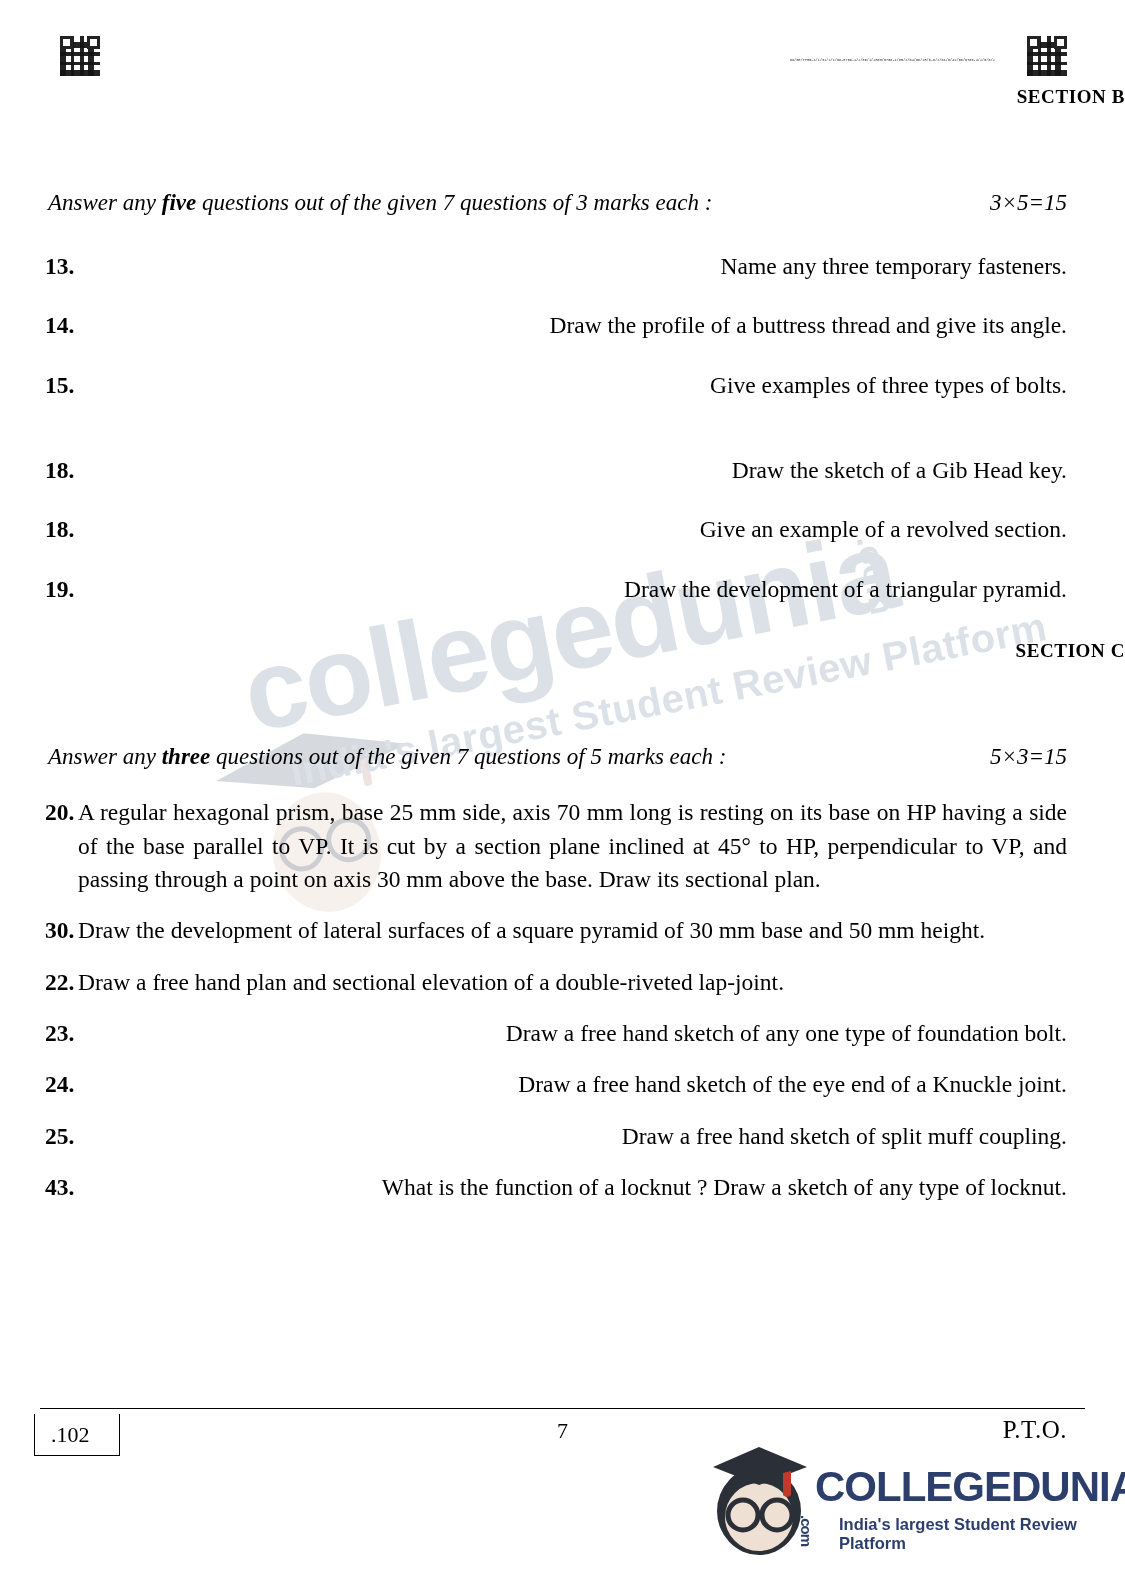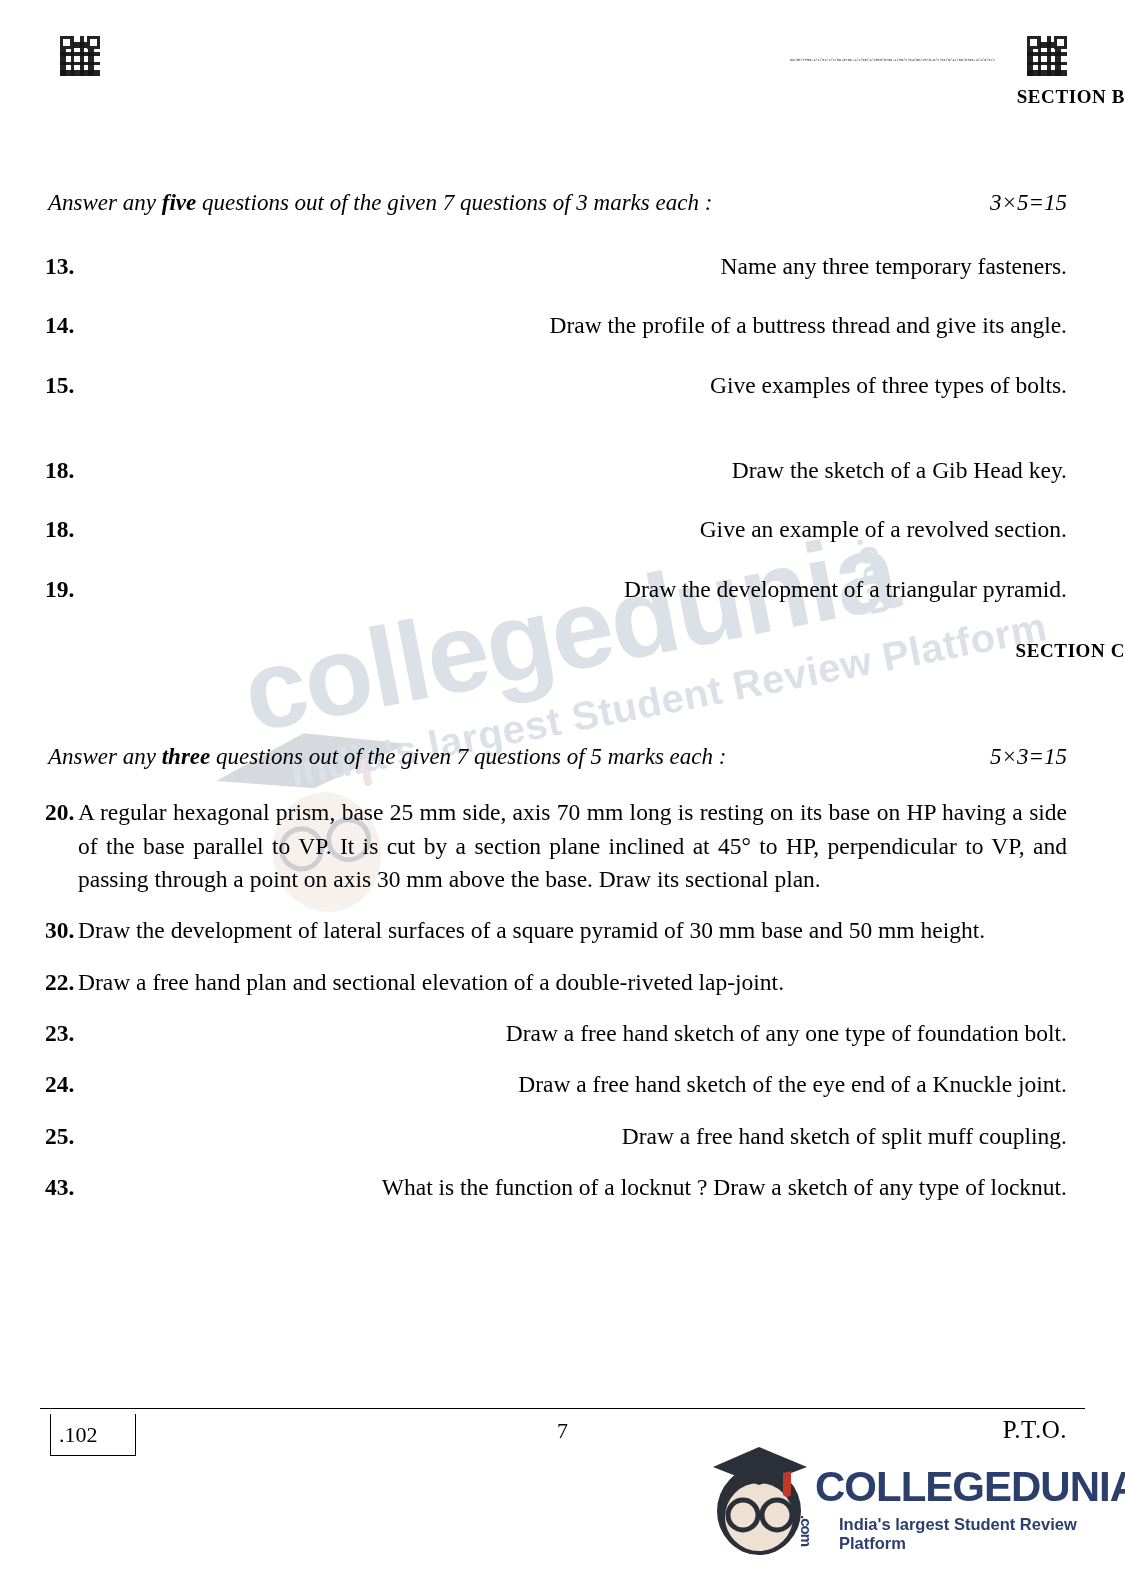--- a/index.html
+++ b/index.html
@@ -109,31 +109,31 @@
   
   .footer-rule {
     position: absolute;
     left: 40px;
     right: 40px;
     top: 1408px;
     border-top: 1.6px solid #000;
   }
   .page-box {
     position: absolute;
-    left: 50px;
+    left: 34px;
     top: 1414px;
     width: 86px;
     height: 42px;
     border: 1.6px solid #000;
     border-top: none;
     box-sizing: border-box;
     font-size: 22px;
     display: flex;
     align-items: center;
-    padding-left: 8px;
+    padding-left: 16px;
   }
   .page-num {
     position: absolute;
     top: 1418px;
     left: 0; right: 0;
     text-align: center;
     font-size: 22px;
   }
   .pto {
     position: absolute;

